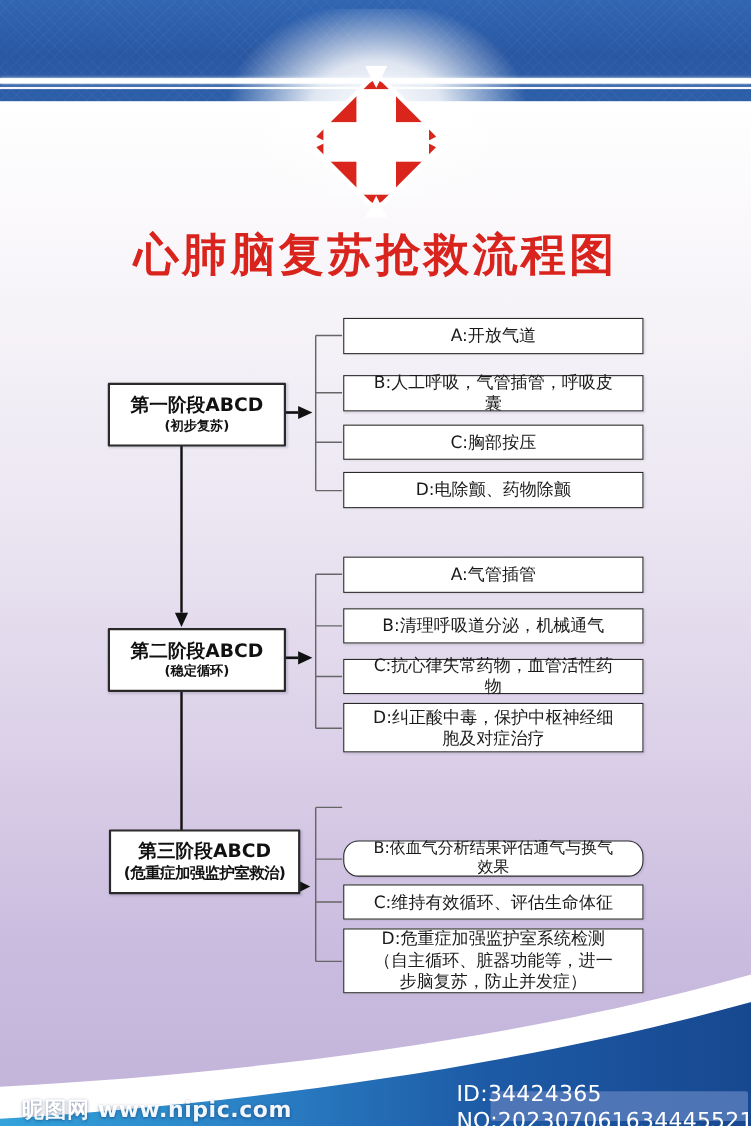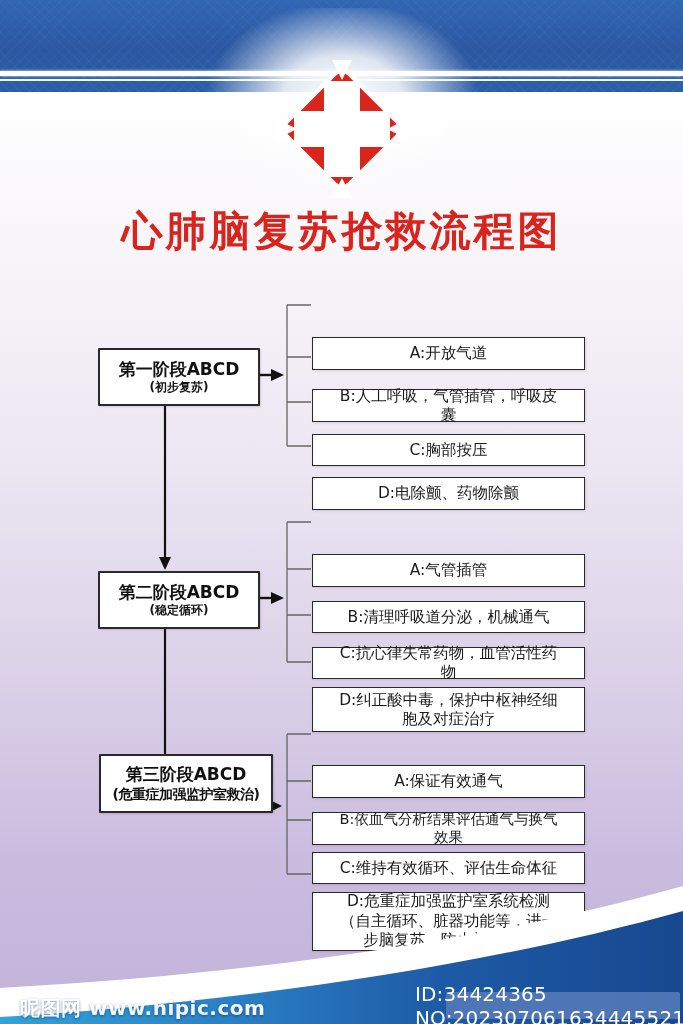--- a/index.html
+++ b/index.html
@@ -27,21 +27,21 @@
   .connectors{position:absolute;left:0;top:0;width:683px;height:1024px;z-index:2;}
   .stagebox{position:absolute;z-index:3;background:#fff;border:2px solid #2a2a2a;border-radius:1px;
     display:flex;flex-direction:column;justify-content:center;align-items:center;
     color:#111;font-weight:bold;line-height:1.32;text-align:center;box-shadow:1px 1px 2px rgba(60,50,90,.18);margin-left:16px;}
   .stagebox .lbl{font-size:17px;}
   .stagebox .sub{font-size:12px;}
   .stagebox .sub.small{font-size:14px;letter-spacing:-.5px;}
   .item{position:absolute;left:312px;width:273px;z-index:3;background:#fff;border:1.6px solid #2a2a2a;
     display:flex;justify-content:center;align-items:center;text-align:center;
     font-size:15.5px;color:#1a1a1a;line-height:1.22;padding:1px 20px;box-sizing:border-box;
-    box-shadow:1px 1px 2px rgba(60,50,90,.15);margin-top:48px;}
+    box-shadow:1px 1px 2px rgba(60,50,90,.15);}
   
   .footer-wave{position:absolute;left:0;top:854px;width:683px;height:170px;z-index:5;}
   .watermark{position:absolute;left:20px;top:995px;z-index:7;color:#fff;opacity:.93;
     font-size:20px;font-weight:bold;letter-spacing:.5px;text-shadow:0 1px 3px rgba(10,30,80,.55);}
   .idbadge{position:absolute;left:446px;top:992px;width:234px;height:27px;z-index:7;
     background:rgba(82,120,183,.92);border-radius:2px;display:flex;align-items:center;justify-content:center;
     color:#fff;font-size:20px;letter-spacing:.2px;}
 </style>
 </head>
 <body>
@@ -104,22 +104,21 @@
   </div>
   <div class="item" style="top:506px;height:33px;">A:气管插管</div>
   <div class="item" style="top:553px;height:32px;">B:清理呼吸道分泌，机械通气</div>
   <div class="item" style="top:599px;height:32px;">C:抗心律失常药物，血管活性药物</div>
   <div class="item" style="top:639px;height:45px;">D:纠正酸中毒，保护中枢神经细胞及对症治疗</div>
 
   <div class="stagebox" style="left:83px;top:754px;width:170px;height:55px;">
     <span class="lbl">第三阶段ABCD</span>
     <span class="sub small">(危重症加强监护室救治)</span>
   </div>
-  <div class="item" style="top:717px;height:33px;">A:保证有效通气</div>
-  <div class="item" style="top:764px;height:33px;font-size:14.5px;">B:依血气分析结果评估通气与换气效果</div>
+  <div class="item" style="top:764px;height:33px;font-size:14.5px;border-radius:14px;">B:依血气分析结果评估通气与换气效果</div>
   <div class="item" style="top:804px;height:32px;">C:维持有效循环、评估生命体征</div>
   <div class="item" style="top:844px;height:59px;line-height:1.25;">D:危重症加强监护室系统检测（自主循环、脏器功能等，进一步脑复苏，防止并发症）</div>
 
   <svg class="footer-wave" viewBox="0 0 683 170">
     <defs>
       <linearGradient id="fg" x1="0" y1="0" x2="1" y2="0">
         <stop offset="0" stop-color="#33a3da"></stop>
         <stop offset="0.35" stop-color="#2a7fc4"></stop>
         <stop offset="0.65" stop-color="#1d5aa6"></stop>
         <stop offset="1" stop-color="#17488f"></stop>

